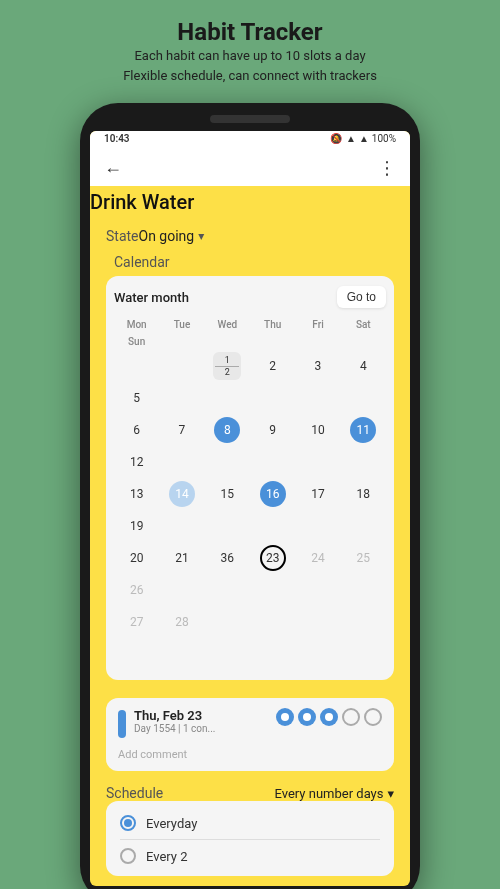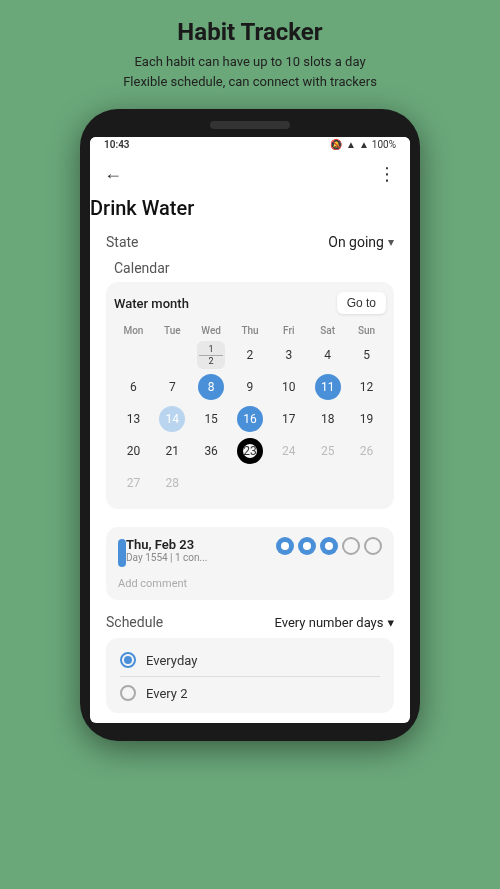--- a/index.html
+++ b/index.html
@@ -14,21 +14,20 @@
       padding-top: 18px;
     }
     .page-header {
       text-align: center;
       margin-bottom: 18px;
       color: #1a1a1a;
     }
     .page-header h1 {
       font-size: 24px;
       font-weight: 700;
-      margin-bottom: 6px;
     }
     .page-header p {
       font-size: 13px;
       line-height: 1.5;
       color: #222;
     }
     
     .phone {
       width: 340px;
       background: #1a1a1a;
@@ -50,21 +49,21 @@
       align-items: center;
       padding: 2px 14px 4px 14px;
       font-size: 10px;
       color: #333;
       background: #fff;
     }
     .status-left { font-weight: 600; }
     .status-right { display: flex; align-items: center; gap: 3px; font-size: 10px; }
     
     .screen {
-      background: #ffffff;
+      background: #fde047;
       border-radius: 6px;
       overflow: hidden;
     }
     
     .top-bar {
       display: flex;
       justify-content: space-between;
       align-items: center;
       padding: 8px 14px;
       background: #fff;
@@ -75,24 +74,22 @@
     .habit-title {
       text-align: left;
       font-size: 20px;
       font-weight: 500;
       padding: 4px 0 10px 0;
       color: #111;
     }
     
     .state-row {
       display: flex;
-      justify-content: space-between;
       align-items: center;
       padding: 4px 16px 8px 16px;
-      gap: 19px;
     }
     .state-label { font-size: 14px; color: #555; }
     .state-value {
       display: flex;
       align-items: center;
       gap: 4px;
       font-size: 14px;
       color: #222;
       cursor: pointer;
     }
@@ -123,21 +120,21 @@
       color: #333;
       cursor: pointer;
       box-shadow: 0 1px 3px rgba(0,0,0,0.1);
     }
     
     .cal-grid {
       width: 100%;
     }
     .cal-row {
       display: grid;
-      grid-template-columns: repeat(7, 1fr);
+      grid-template-columns: repeat(6, 1fr);
       text-align: center;
     }
     .cal-day-header {
       font-size: 10px;
       color: #888;
       padding: 3px 0;
       font-weight: 500;
     }
     .cal-cell {
       font-size: 12px;
@@ -154,21 +151,21 @@
       display: flex;
       align-items: center;
       justify-content: center;
       border-radius: 50%;
       font-size: 12px;
       position: relative;
     }
     .cal-cell.blue .inner { background: #4a90d9; color: #fff; }
     .cal-cell.light-blue .inner { background: #b8d4ef; color: #fff; }
     .cal-cell.today .inner {
-      border: 6px solid #000000;
+      border: 2px solid #000000;
       color: #333;
       background: transparent;
     }
     .cal-cell.gray-text { color: #bbb; }
     .cal-cell.gray-text .inner { color: #bbb; }
     .wed-split {
       font-size: 10px;
       display: flex;
       flex-direction: column;
       align-items: center;
@@ -180,21 +177,21 @@
       border-radius: 12px;
       margin: 8px 16px;
       padding: 10px 12px;
     }
     .day-detail-header {
       display: flex;
       justify-content: space-between;
       align-items: flex-start;
       margin-bottom: 6px;
     }
-    .day-info { display: flex; align-items: flex-start; }
+    .day-info { display: flex; align-items: flex-start; gap: 8px; }
     .thermometer-icon {
       width: 8px;
       height: 28px;
       background: linear-gradient(to bottom, #4a90d9 60%, #4a90d9);
       border-radius: 4px;
       margin-top: 2px;
     }
     .day-text h4 { font-size: 13px; font-weight: 600; color: #222; }
     .day-text p { font-size: 10px; color: #888; }
     .circles-row { display: flex; gap: 4px; align-items: center; }
@@ -216,21 +213,20 @@
     }
     .add-comment { font-size: 11px; color: #aaa; padding-top: 4px; cursor: pointer; }
     
     .schedule-section {
       padding: 6px 16px 10px 16px;
     }
     .schedule-row {
       display: flex;
       justify-content: space-between;
       align-items: center;
-      margin-bottom: 8px;
     }
     .schedule-label { font-size: 14px; color: #555; }
     .schedule-value {
       display: flex;
       align-items: center;
       gap: 4px;
       font-size: 13px;
       color: #222;
       cursor: pointer;
     }

